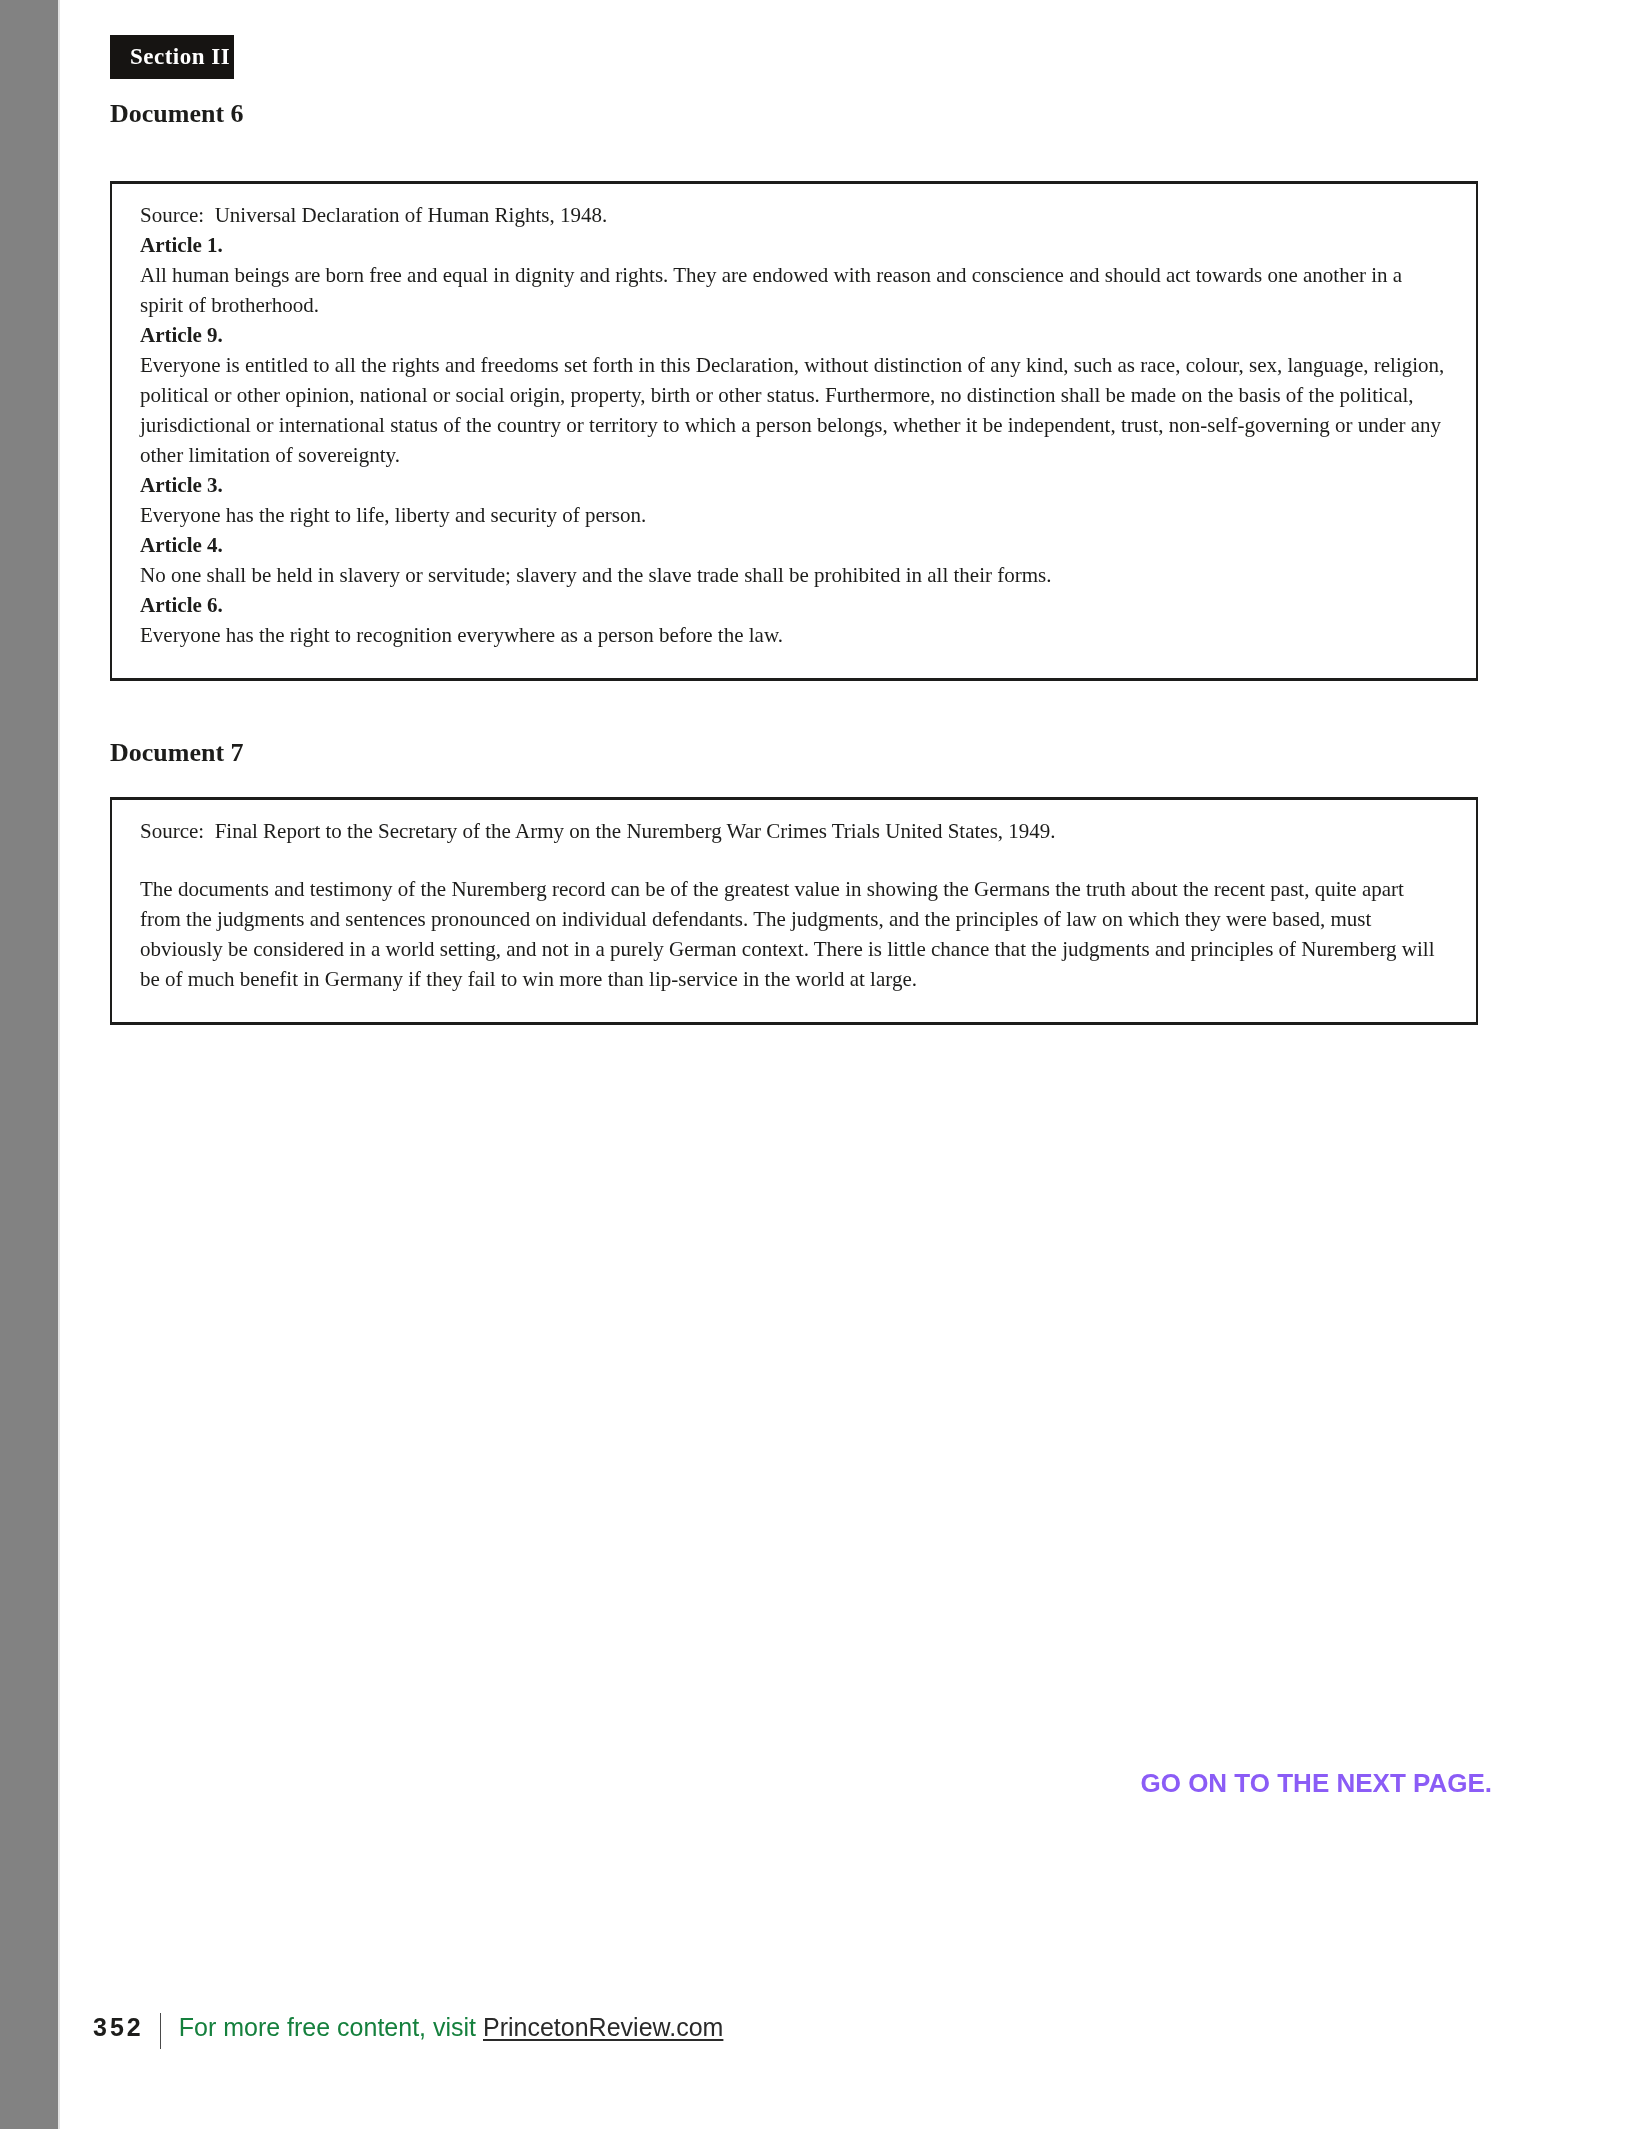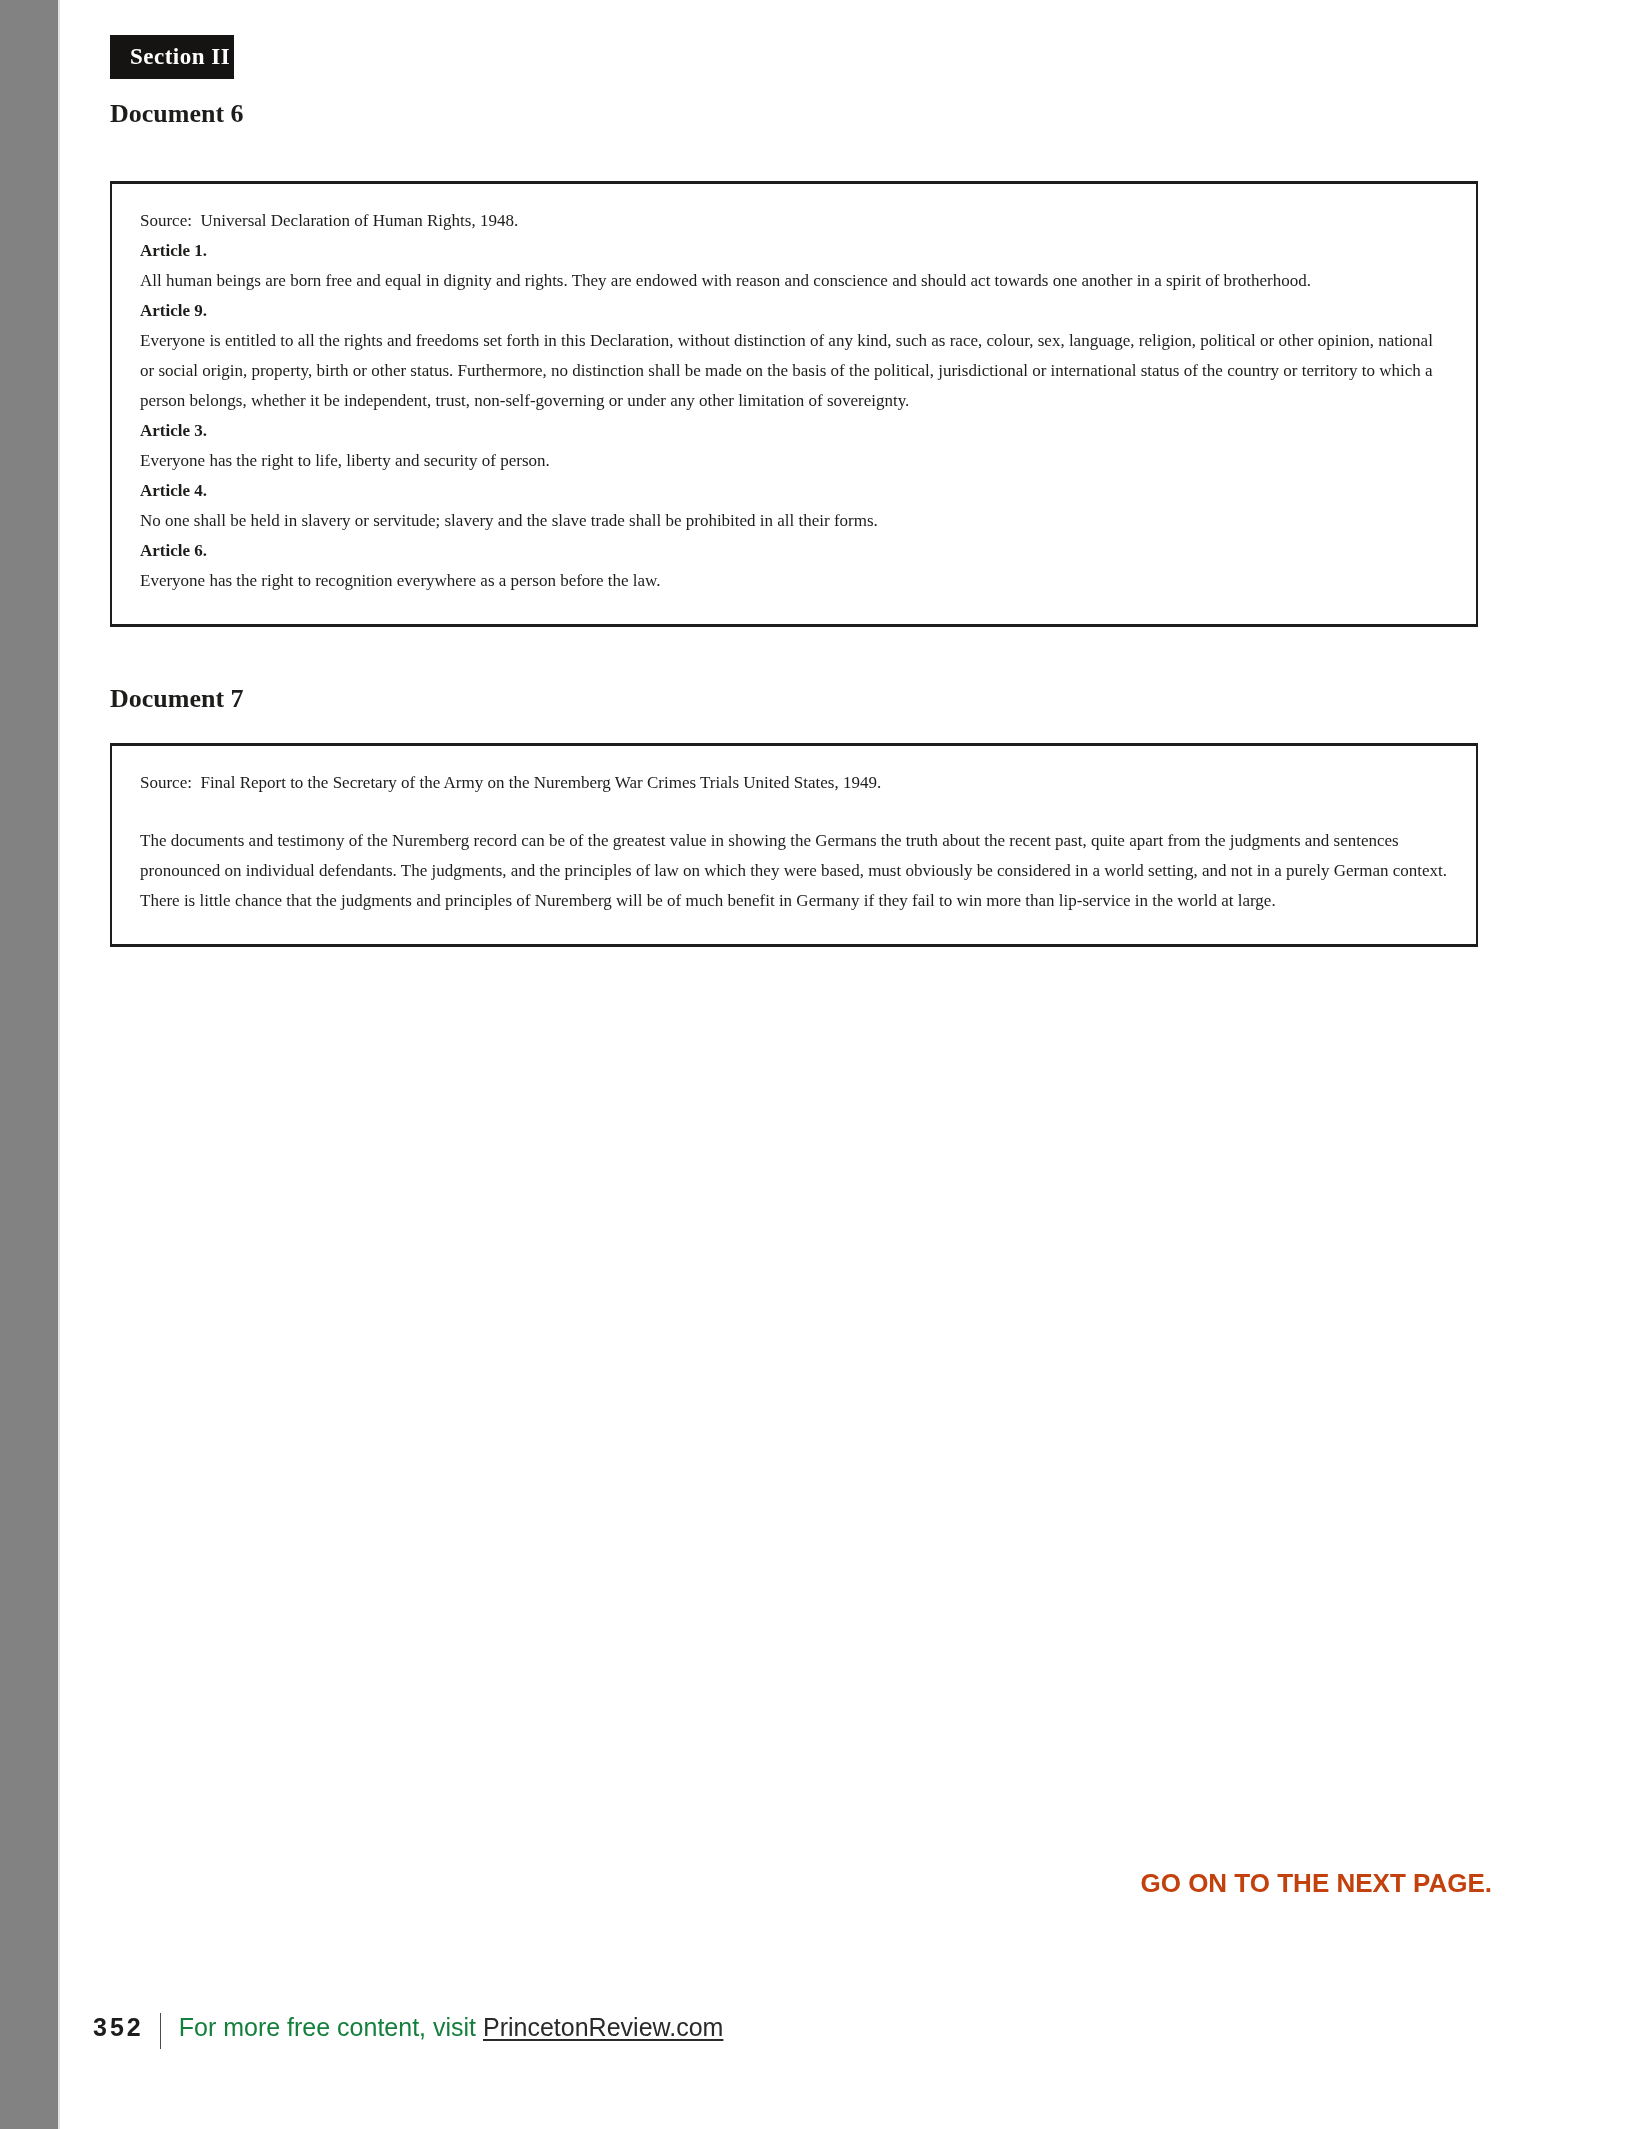--- a/index.html
+++ b/index.html
@@ -39,39 +39,39 @@
   }
   .doc-title {
     font-size: 26px;
     font-weight: bold;
     line-height: 28px;
   }
   .doc-box {
     border: 2px solid #1d1d1b;
     border-top-width: 3px;
     border-bottom-width: 3px;
-    padding: 22px 28px 28px 28px;
-    font-size: 17px;
+    padding: 16px 28px 28px 28px;
+    font-size: 21px;
     line-height: 30px;
   }
   .doc-box-6 { margin-top: 53px; }
   .doc-title-7 { margin-top: 58px; }
   .doc-box-7 { margin-top: 30px; }
   .source { white-space: pre-wrap; }
   .article { }
   .article-heading { font-weight: bold; }
   .body-para { margin-top: 28px; }
   .go-on {
     position: absolute;
-    top: 1868px;
+    top: 1768px;
     right: 148px;
     font-family: "Liberation Sans", sans-serif;
     font-weight: bold;
     font-size: 26px;
-    color: #c2410c;
+    color: #8b5cf6;
     letter-spacing: 0px;
   }
   .footer {
     position: absolute;
     left: 93px; top: 2013px;
     display: flex;
     align-items: flex-start;
     font-family: "Liberation Sans", sans-serif;
     font-size: 25px;
     color: #2a2a2a;

